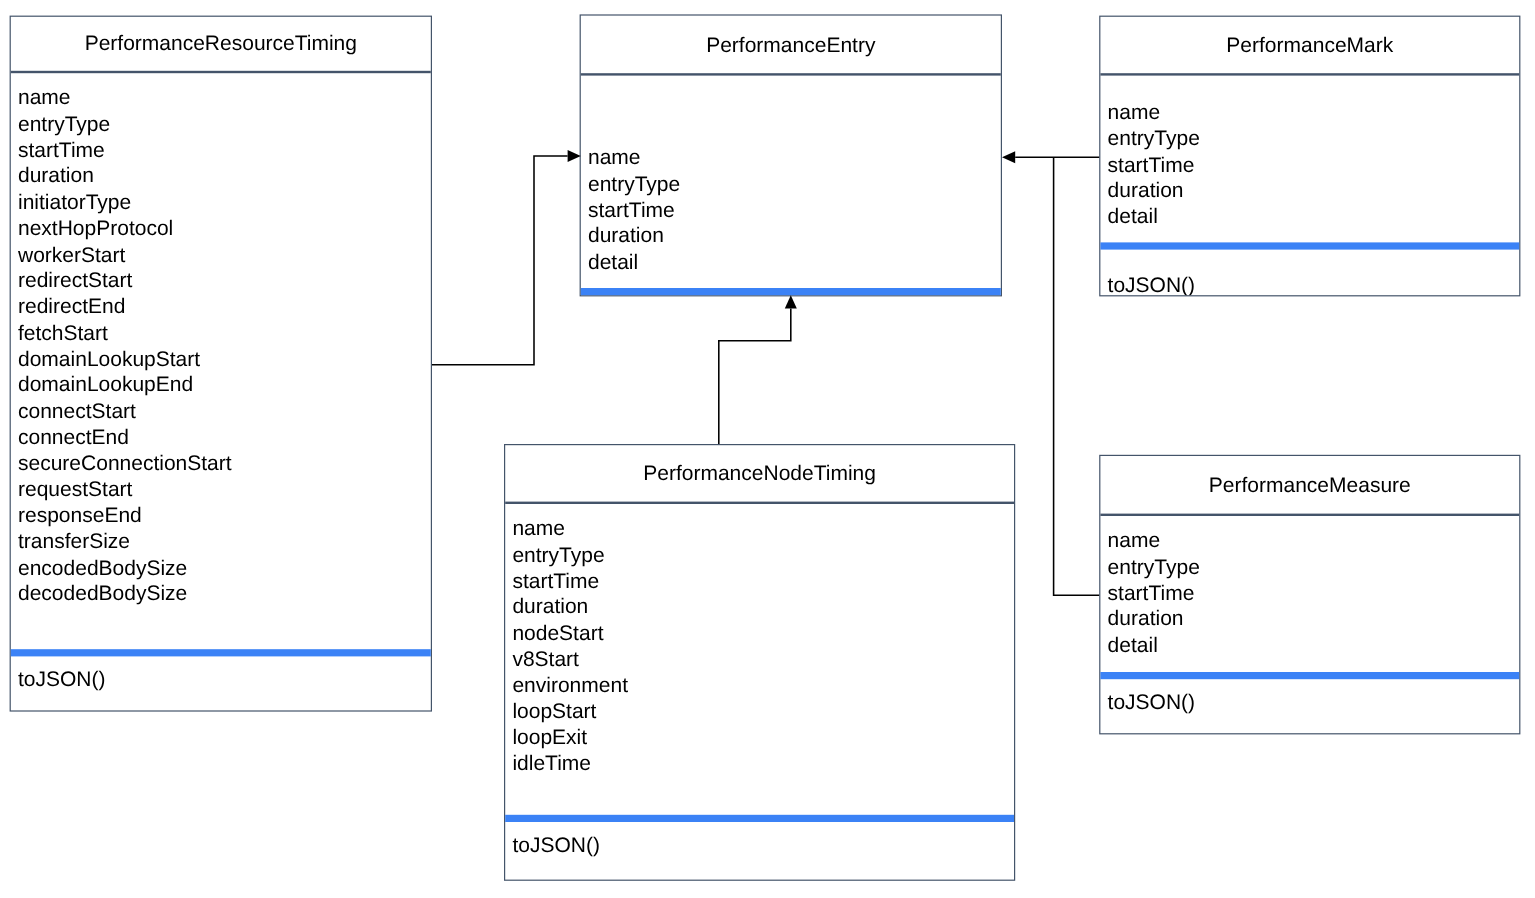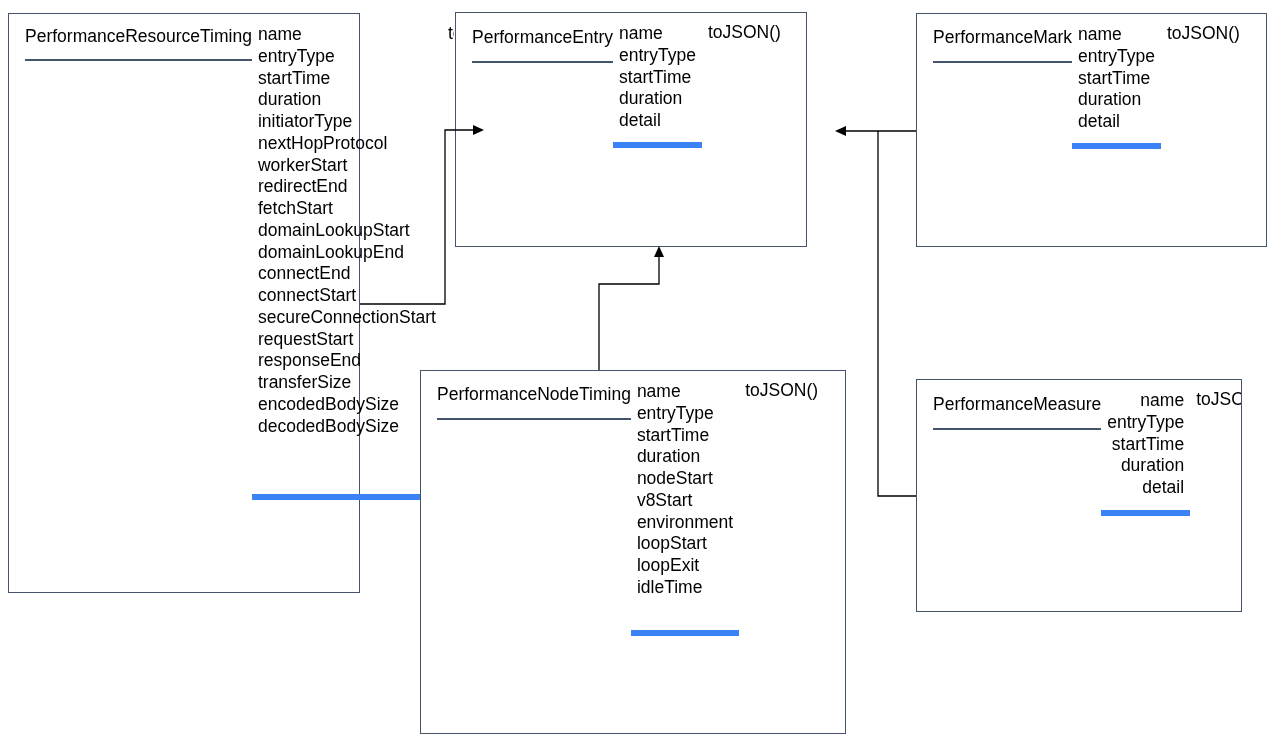--- a/index.html
+++ b/index.html
@@ -14,23 +14,22 @@
     font-family: "Liberation Sans", sans-serif;
     color: #000000;
     overflow: hidden;
   }
   .uml-class {
     position: absolute;
     box-sizing: border-box;
     background: #ffffff;
     border: 1px solid #44546A;
     display: flex;
-    flex-direction: row;
+    flex-direction: column;
     font-size: 17.5px;
-    padding-left: 16px;
   }
   .uml-title {
     box-sizing: border-box;
     flex: 0 0 auto;
     display: flex;
     align-items: center;
     justify-content: center;
     border-bottom: 2px solid #44546A;
     white-space: nowrap;
   }
@@ -49,29 +48,29 @@
     line-height: 21.75px;
     overflow: hidden;
   }
   .uml-row { white-space: nowrap; }
 
   
   .c-resource { left: 8px;   top: 13px;  width: 352px; height: 580px; }
   .c-resource .uml-title { height: 47px; }
   .c-resource .uml-attrs { height: 486px; }
 
-  .c-entry   { left: 455px;  top: 12px;  width: 352px; height: 235px; }
+  .c-entry   { left: 483px;  top: 12px;  width: 352px; height: 235px; gap: 48px; }
   .c-entry .uml-title { height: 50px; }
   .c-entry .uml-attrs { height: 135px; }
 
-  .c-mark    { left: 916px;  top: 13px;  width: 351px; height: 234px; }
+  .c-mark    { left: 916px;  top: 13px;  width: 351px; height: 234px; gap: 10px; }
   .c-mark .uml-title { height: 49px; }
   .c-mark .uml-attrs { height: 135px; }
 
-  .c-measure { left: 916px;  top: 379px; width: 326px; height: 233px; text-align: right; }
+  .c-measure { left: 916px;  top: 379px; width: 351px; height: 233px; }
   .c-measure .uml-title { height: 50px; }
   .c-measure .uml-attrs { height: 136px; }
 
   .c-node    { left: 420px;  top: 370px; width: 426px; height: 364px; }
   .c-node .uml-title { height: 49px; }
   .c-node .uml-attrs { height: 265px; }
 
   svg.connectors {
     position: absolute;
     left: 0;
@@ -95,26 +94,27 @@
 <div class="uml-class c-resource">
   <div class="uml-title">PerformanceResourceTiming</div>
   <div class="uml-attrs">
       <div class="uml-row">name</div>
       <div class="uml-row">entryType</div>
       <div class="uml-row">startTime</div>
       <div class="uml-row">duration</div>
       <div class="uml-row">initiatorType</div>
       <div class="uml-row">nextHopProtocol</div>
       <div class="uml-row">workerStart</div>
+      <div class="uml-row">redirectStart</div>
       <div class="uml-row">redirectEnd</div>
       <div class="uml-row">fetchStart</div>
       <div class="uml-row">domainLookupStart</div>
       <div class="uml-row">domainLookupEnd</div>
+      <div class="uml-row">connectStart</div>
       <div class="uml-row">connectEnd</div>
-      <div class="uml-row">connectStart</div>
       <div class="uml-row">secureConnectionStart</div>
       <div class="uml-row">requestStart</div>
       <div class="uml-row">responseEnd</div>
       <div class="uml-row">transferSize</div>
       <div class="uml-row">encodedBodySize</div>
       <div class="uml-row">decodedBodySize</div>
     </div>
   <div class="uml-methods">
       <div class="uml-row">toJSON()</div>
     </div>

